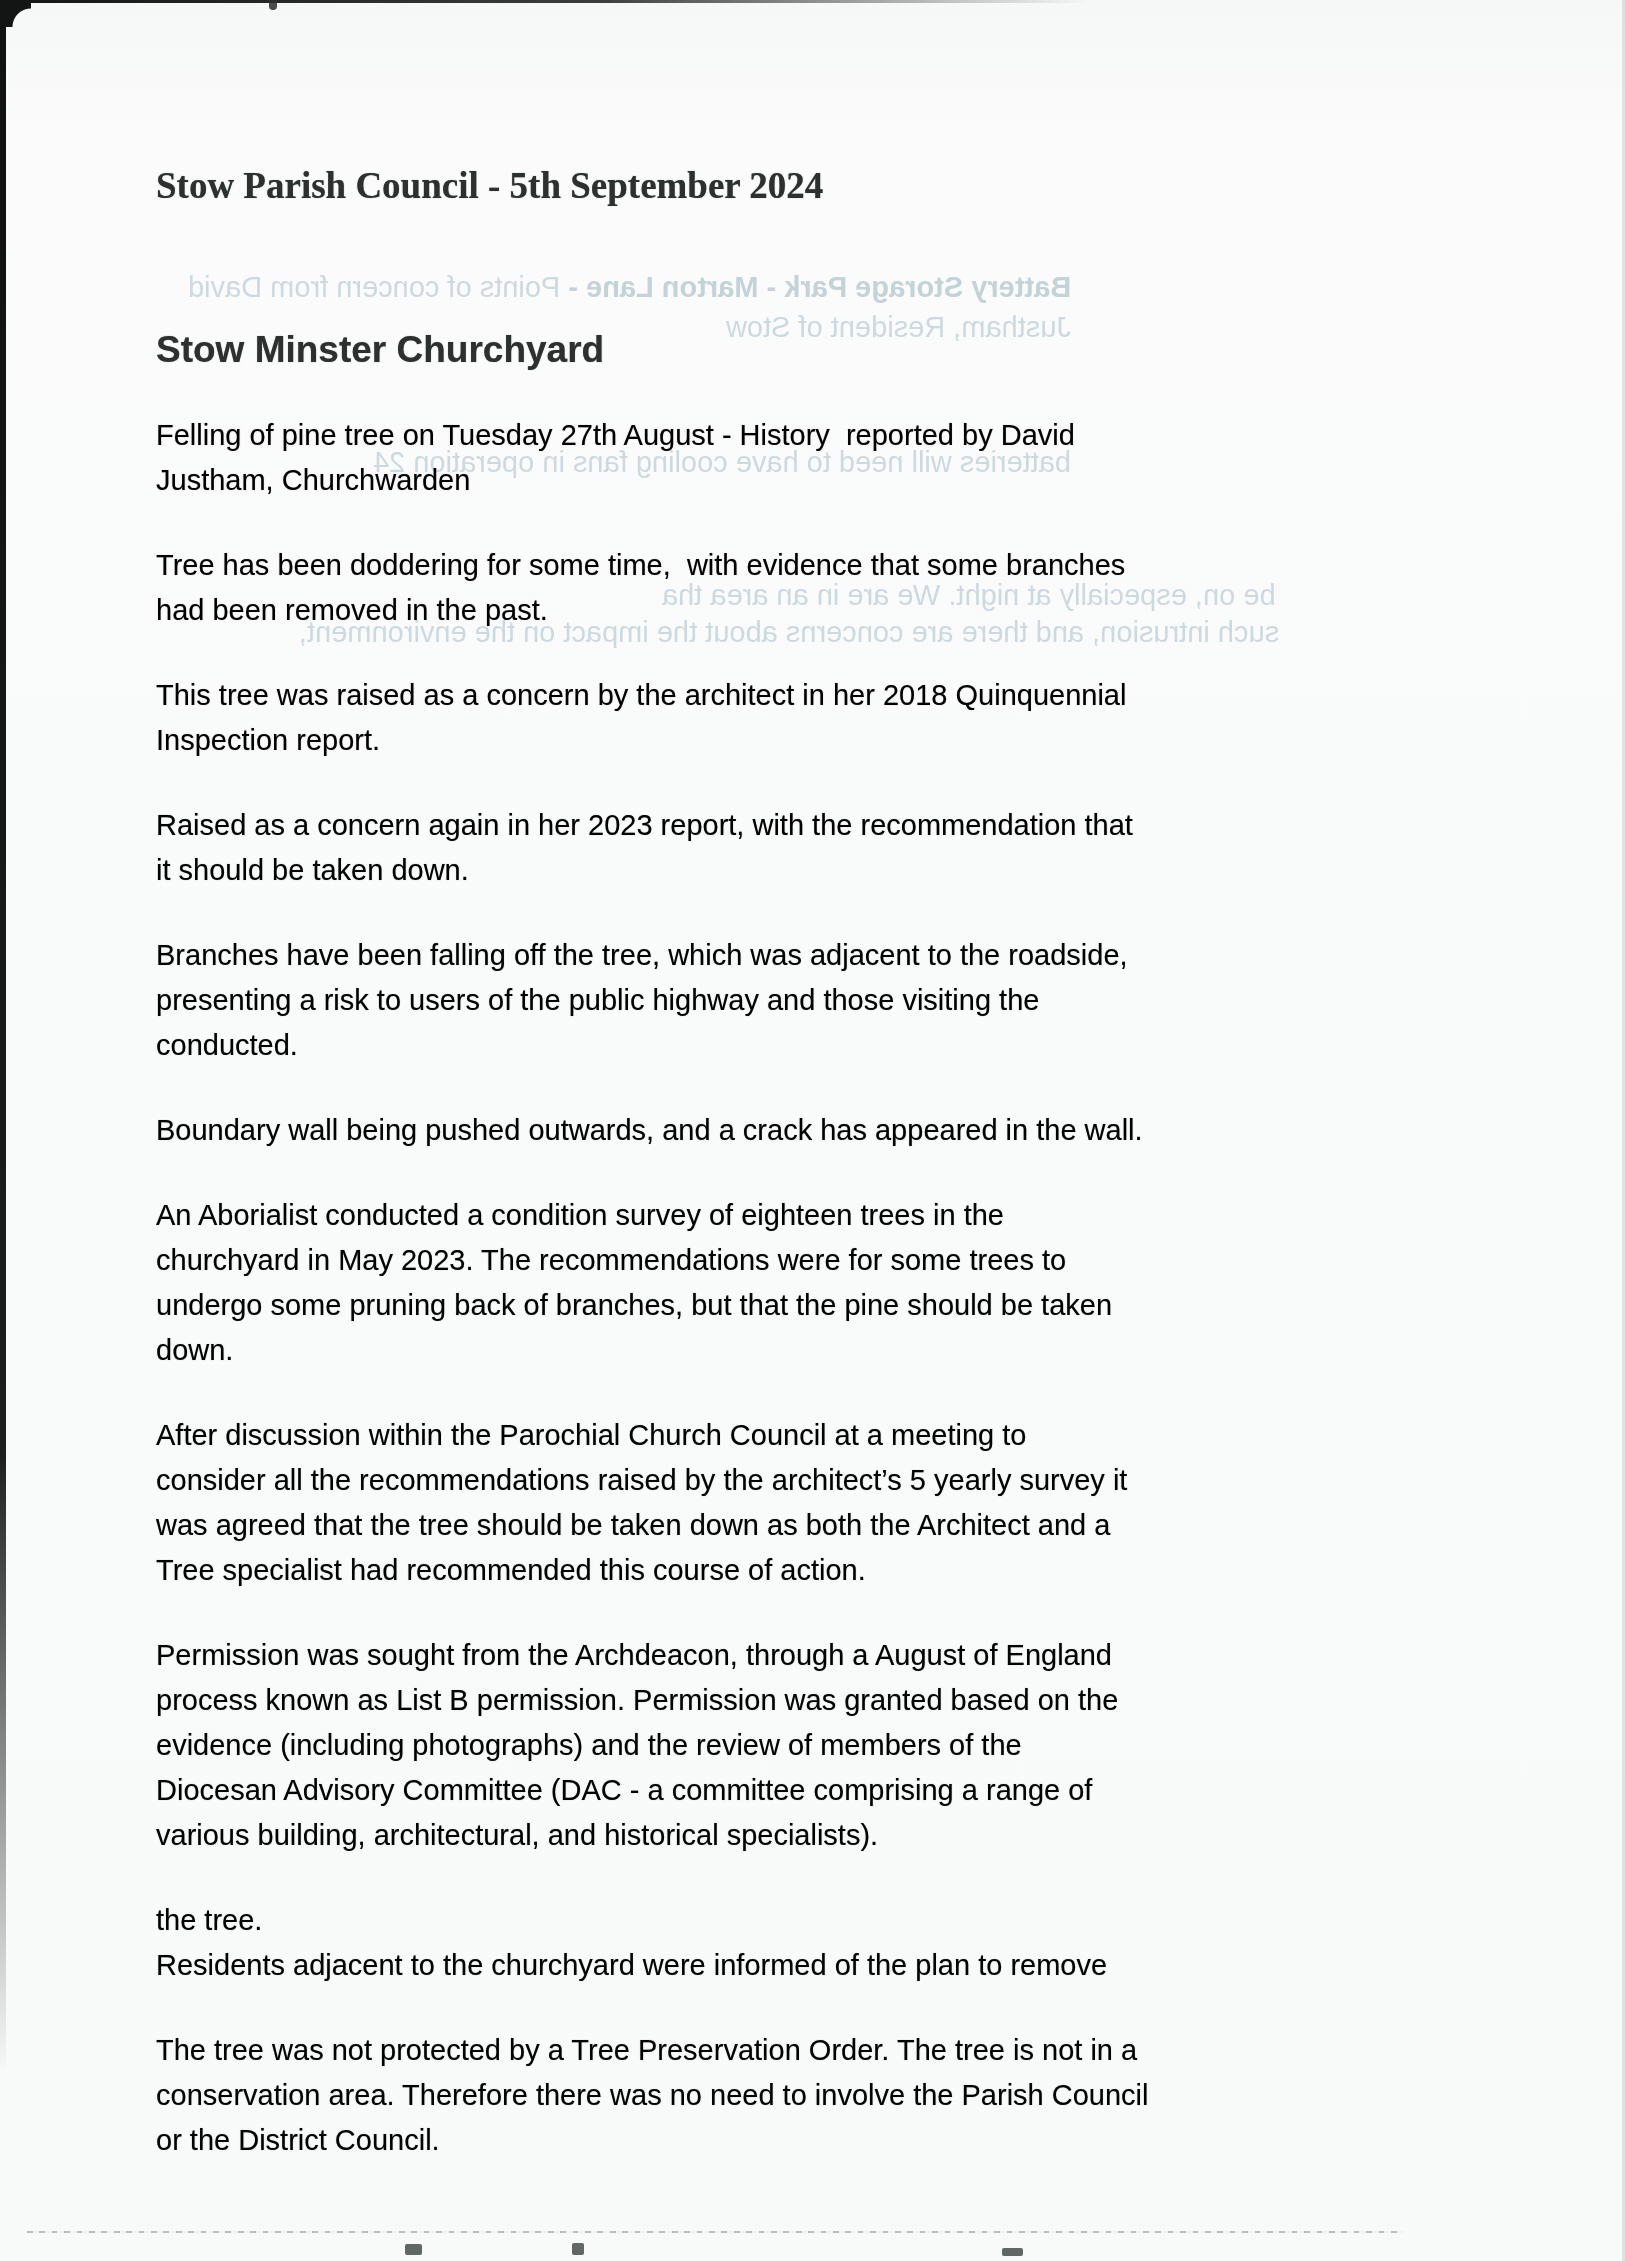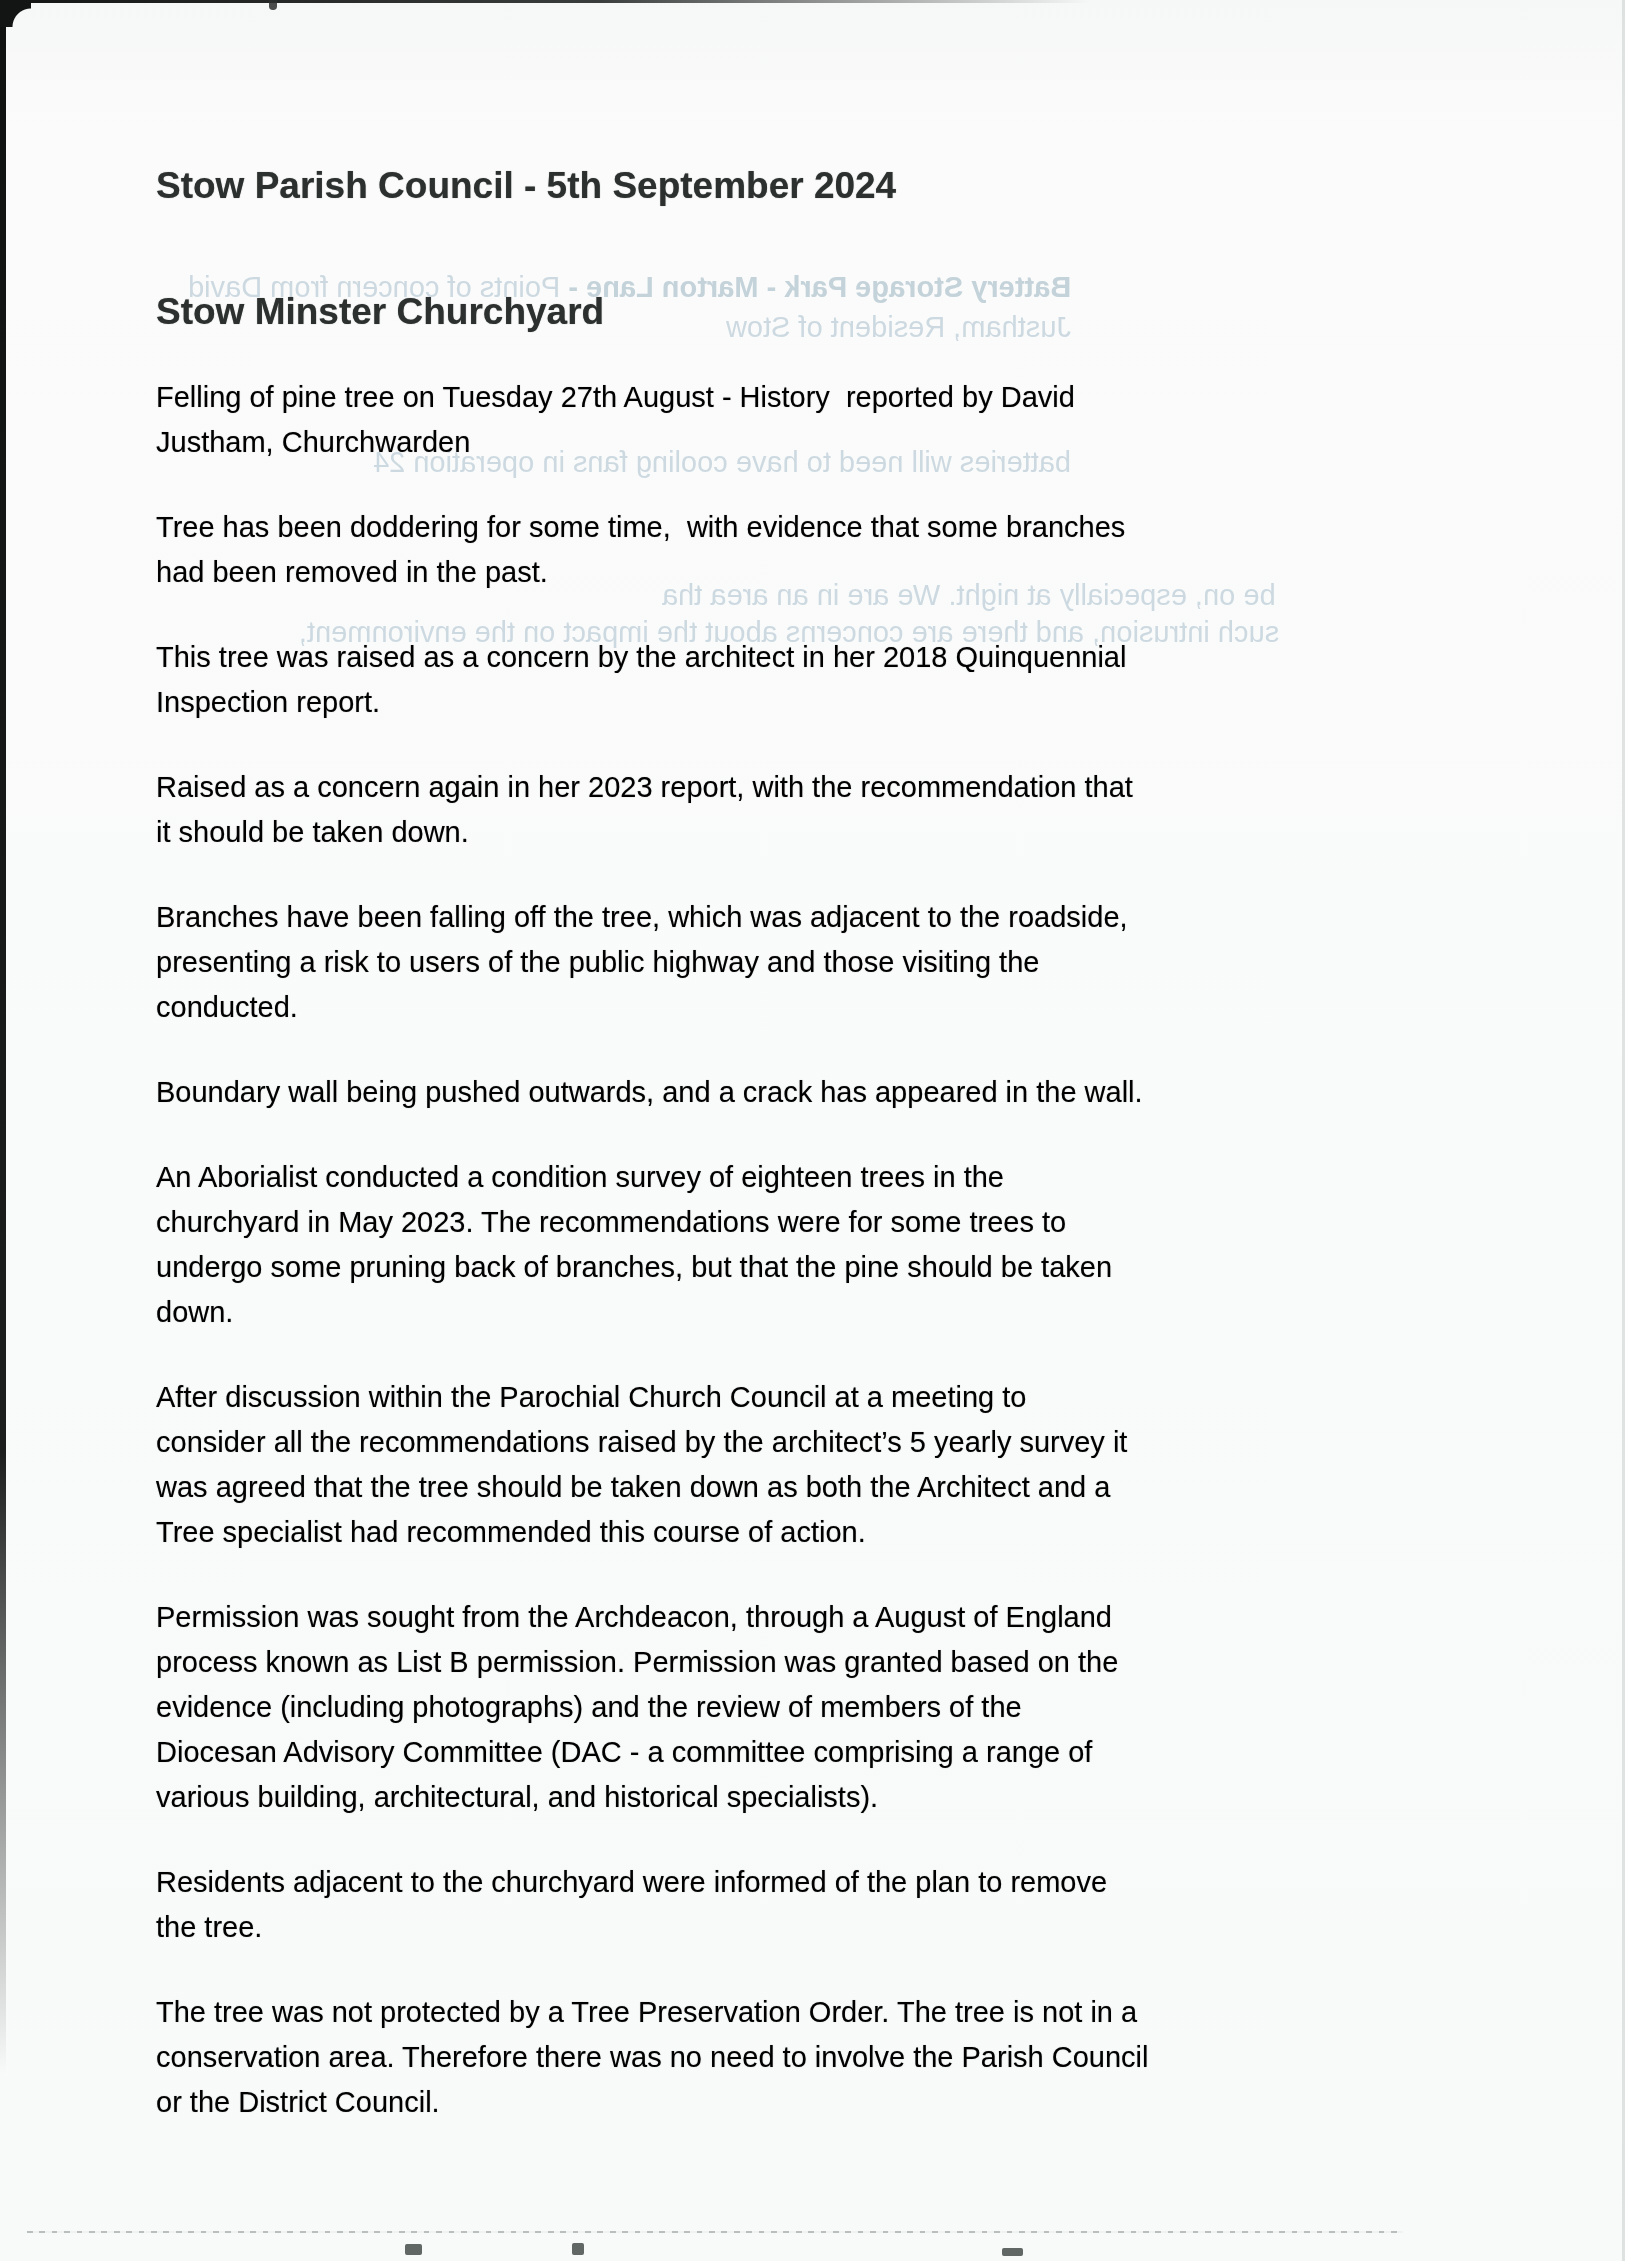--- a/index.html
+++ b/index.html
@@ -73,21 +73,21 @@
   }
   h1, h2 {
     font-size: 37px;
     line-height: 46px;
     font-weight: bold;
     color: #2c302f;
     margin: 0;
     white-space: pre;
     text-shadow: 0 0 1px rgba(40,45,43,.55);
   }
-  h1 { margin-bottom: 80px; }
+  h1 { margin-bottom: 118px; font-family: Liberation Serif, serif; }
   h2 { margin-bottom: 40px; }
   p {
     margin: 0 0 40px 0;
     font-size: 29px;
     line-height: 45px;
     color: #000000;
     text-shadow: 0 0 1px rgba(48,53,51,.45);
   }
   .ln { display: block; white-space: pre; }
 </style>
@@ -164,22 +164,22 @@
 
     <p>
       <span class="ln">Permission was sought from the Archdeacon, through a August of England</span>
       <span class="ln">process known as List B permission. Permission was granted based on the</span>
       <span class="ln">evidence (including photographs) and the review of members of the</span>
       <span class="ln">Diocesan Advisory Committee (DAC - a committee comprising a range of</span>
       <span class="ln">various building, architectural, and historical specialists).</span>
     </p>
 
     <p>
+      <span class="ln">the tree.</span>
       <span class="ln">Residents adjacent to the churchyard were informed of the plan to remove</span>
-      <span class="ln">the tree.</span>
     </p>
 
     <p>
       <span class="ln">The tree was not protected by a Tree Preservation Order. The tree is not in a</span>
       <span class="ln">conservation area. Therefore there was no need to involve the Parish Council</span>
       <span class="ln">or the District Council.</span>
     </p>
 
   </div>
 </div>

